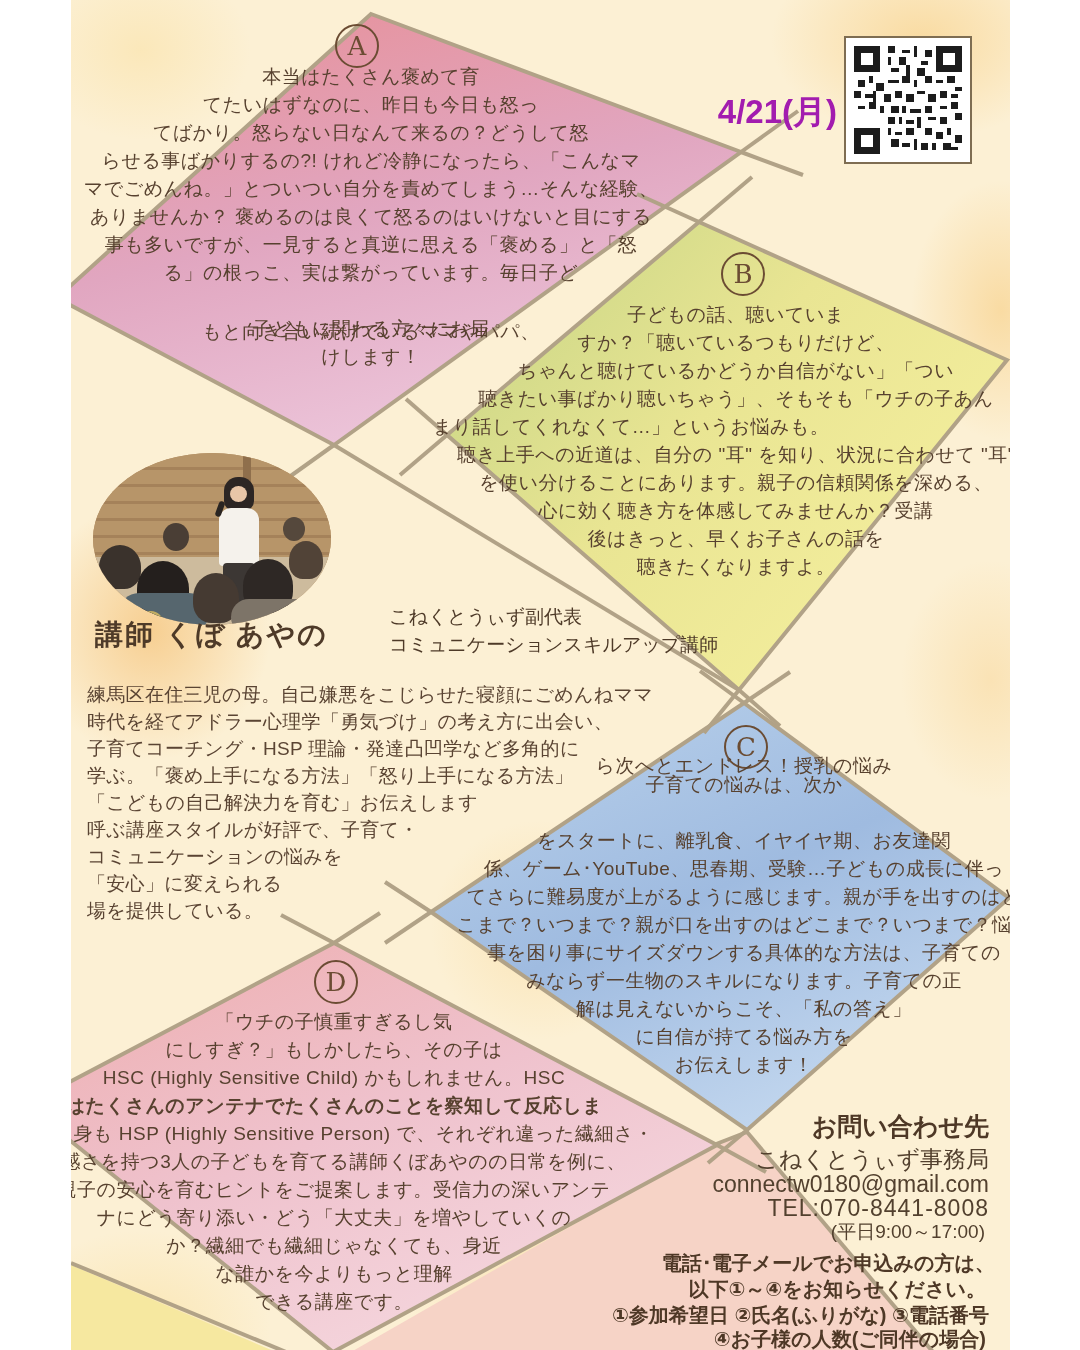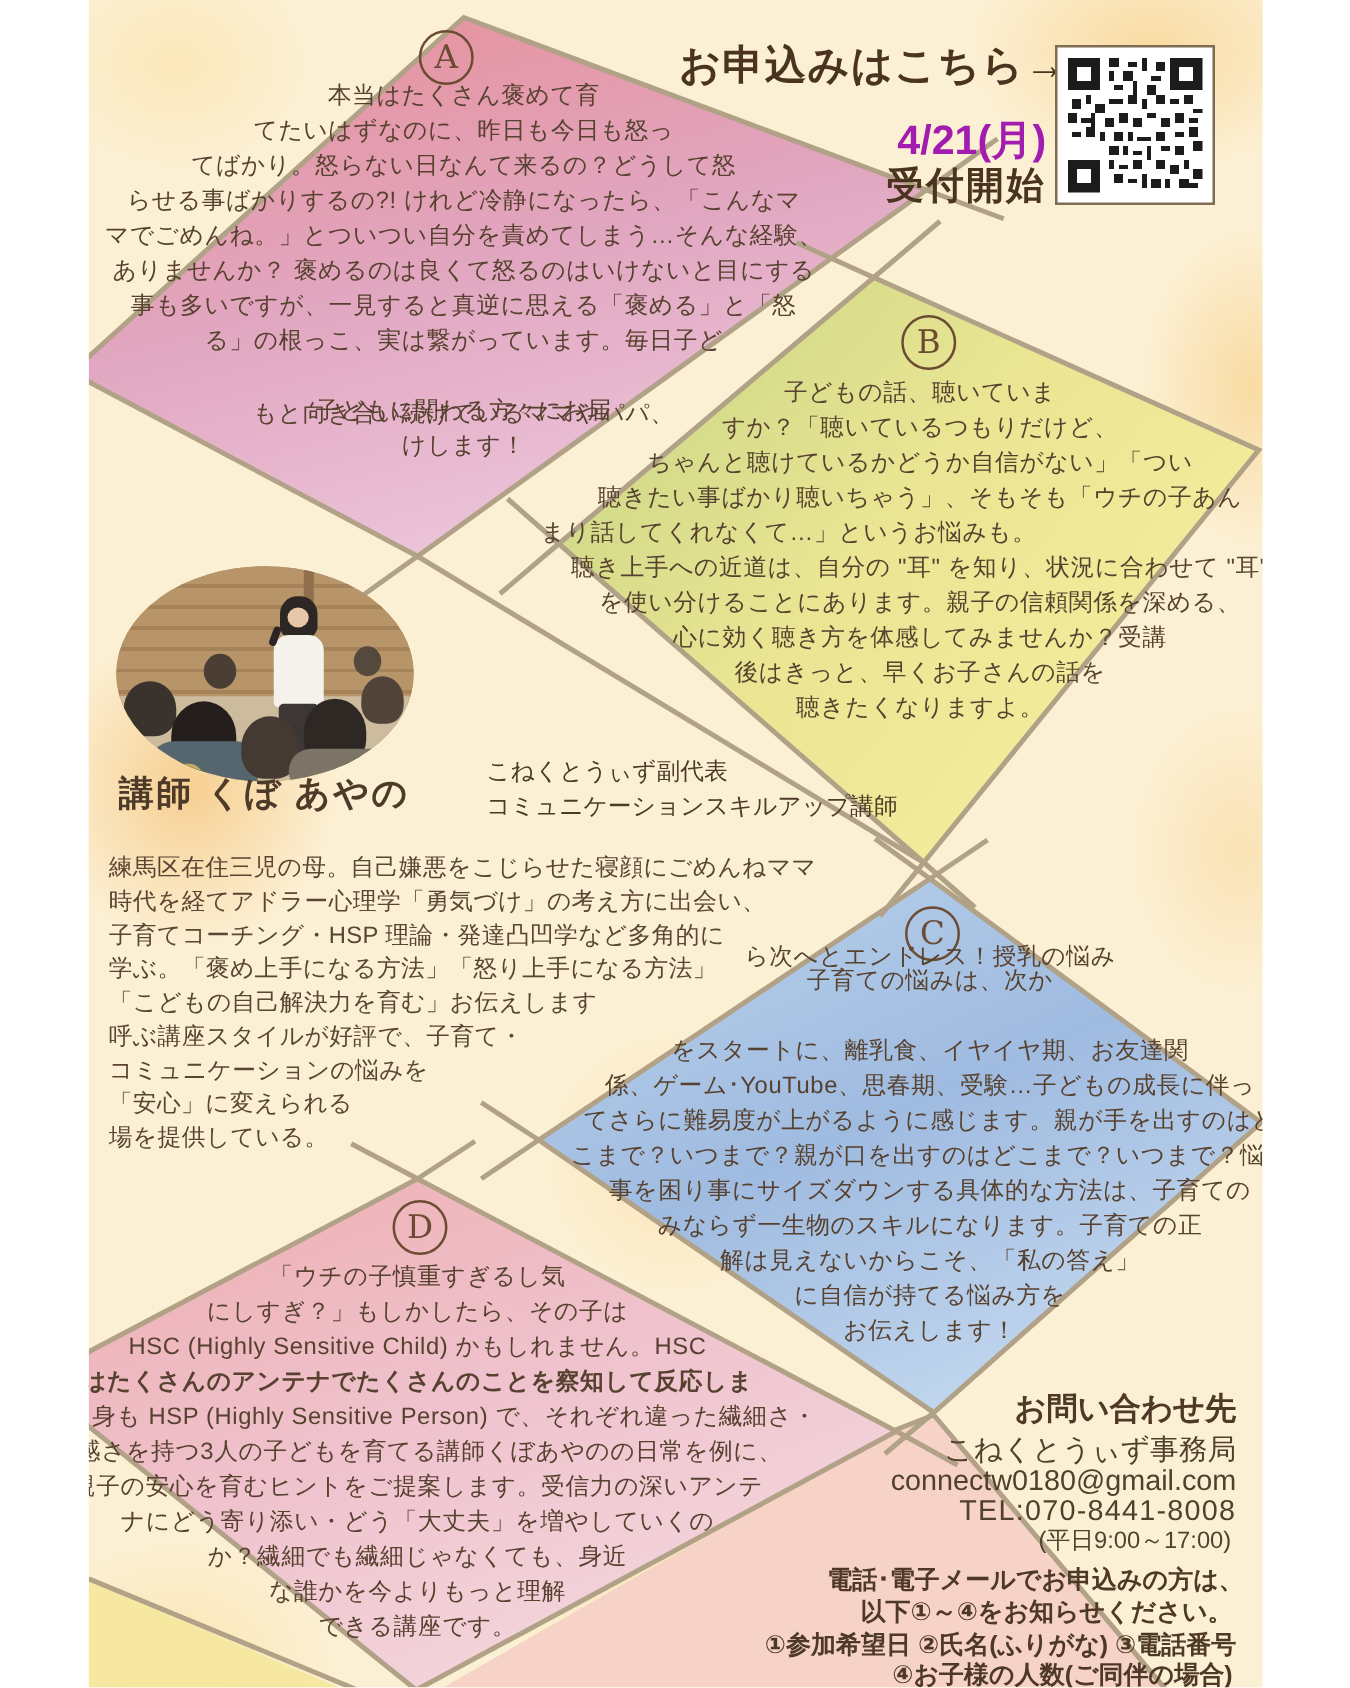--- a/index.html
+++ b/index.html
@@ -117,23 +117,21 @@
     <div class="secline" style="left:-20px;top:147px;width:640px;">らせる事ばかりするの?! けれど冷静になったら、「こんなマ</div>
     <div class="secline" style="left:-20px;top:175px;width:640px;">マでごめんね。」とついつい自分を責めてしまう…そんな経験、</div>
     <div class="secline" style="left:-20px;top:203px;width:640px;">ありませんか？ 褒めるのは良くて怒るのはいけないと目にする</div>
     <div class="secline" style="left:-20px;top:231px;width:640px;">事も多いですが、一見すると真逆に思える「褒める」と「怒</div>
     <div class="secline" style="left:-20px;top:259px;width:640px;">る」の根っこ、実は繋がっています。毎日子ど</div>
     <div class="secline" style="left:-20px;top:270px;width:640px;margin-top:48px;">もと向き合い続けているママやパパ、</div>
     <div class="secline" style="left:-20px;top:315px;width:640px;">子どもに関わる方々にお届</div>
     <div class="secline" style="left:-20px;top:343px;width:640px;">けします！</div>
   </div>
 
-  <div class="apply-title">お申込みはこちら→</div>
   <div class="apply-date">4/21(月)</div>
-  <div class="apply-date2">受付開始</div>
   <div class="qr-box">
     <svg width="108" height="108" viewBox="0 0 29 29" shape-rendering="crispEdges">
       <g fill="#1c1c1c">
         <path d="M0,0h7v7h-7z M2,2h3v3h-3z" fill-rule="evenodd"></path>
         <path d="M22,0h7v7h-7z M24,2h3v3h-3z" fill-rule="evenodd"></path>
         <path d="M0,22h7v7h-7z M2,24h3v3h-3z" fill-rule="evenodd"></path>
         <rect x="9" y="0" width="2" height="2"></rect>
           <rect x="13" y="1" width="2" height="1"></rect>
         <rect x="16" y="0" width="1" height="3"></rect>
           <rect x="19" y="1" width="2" height="2"></rect>

